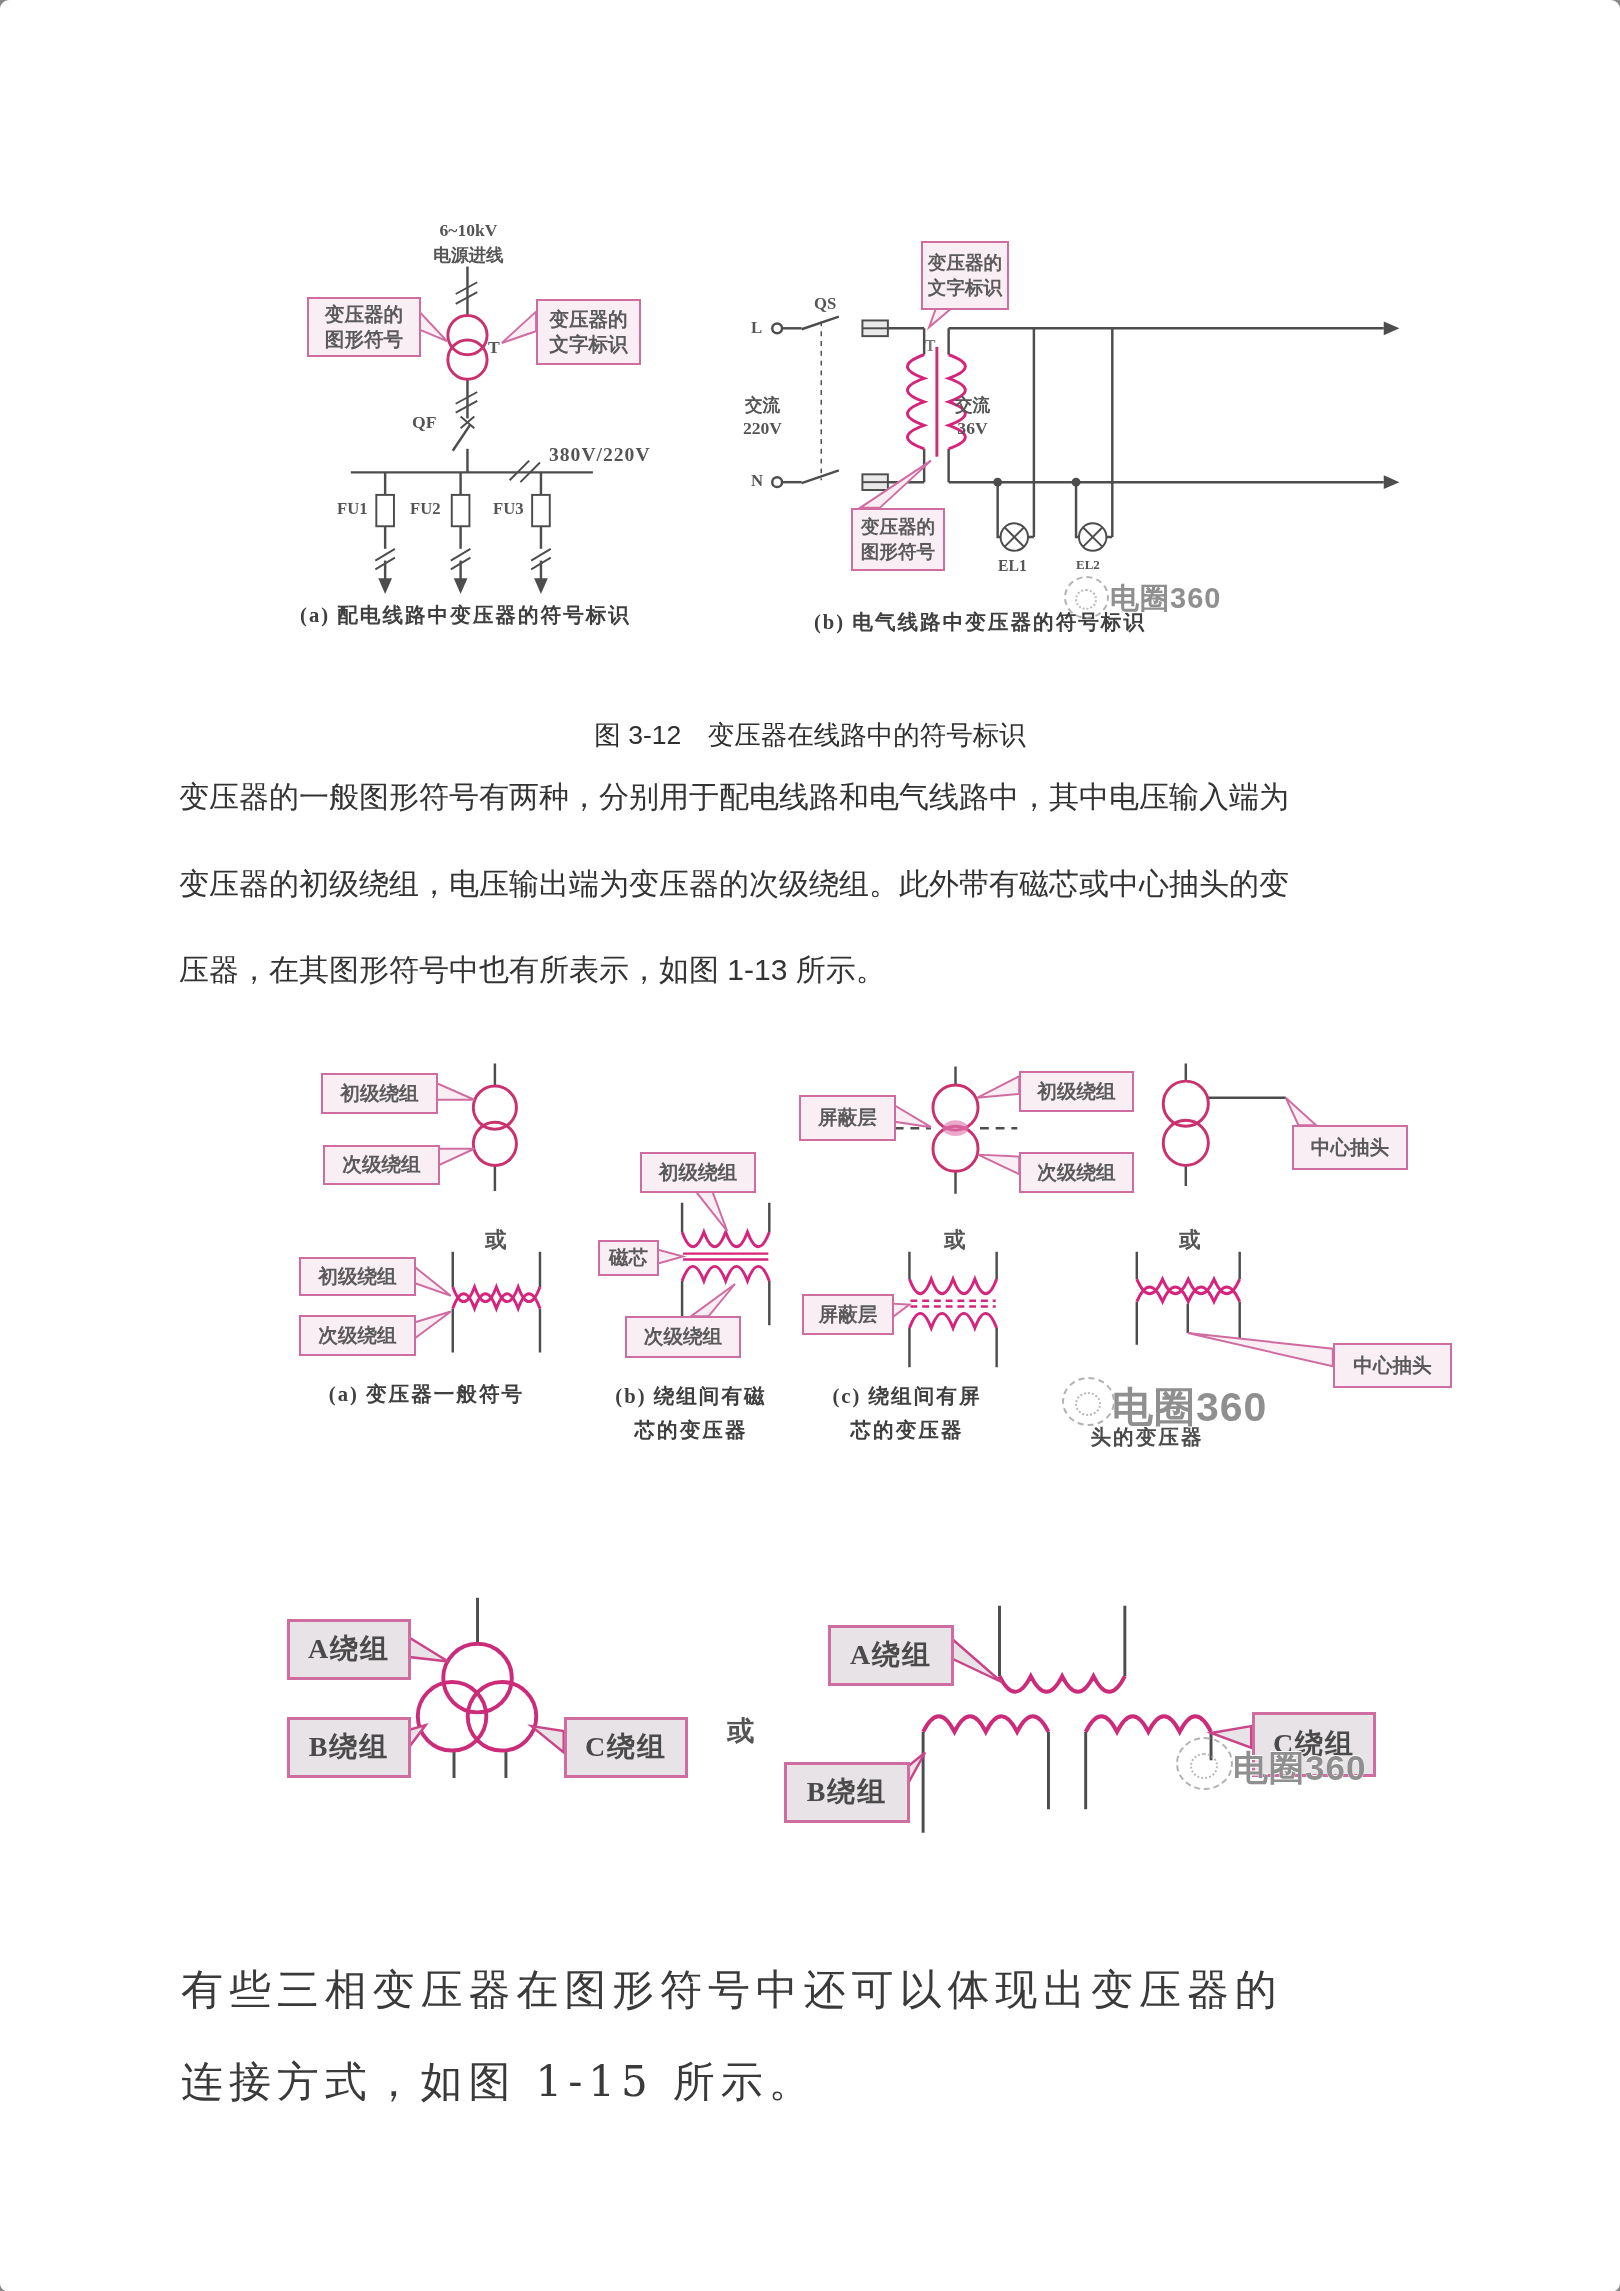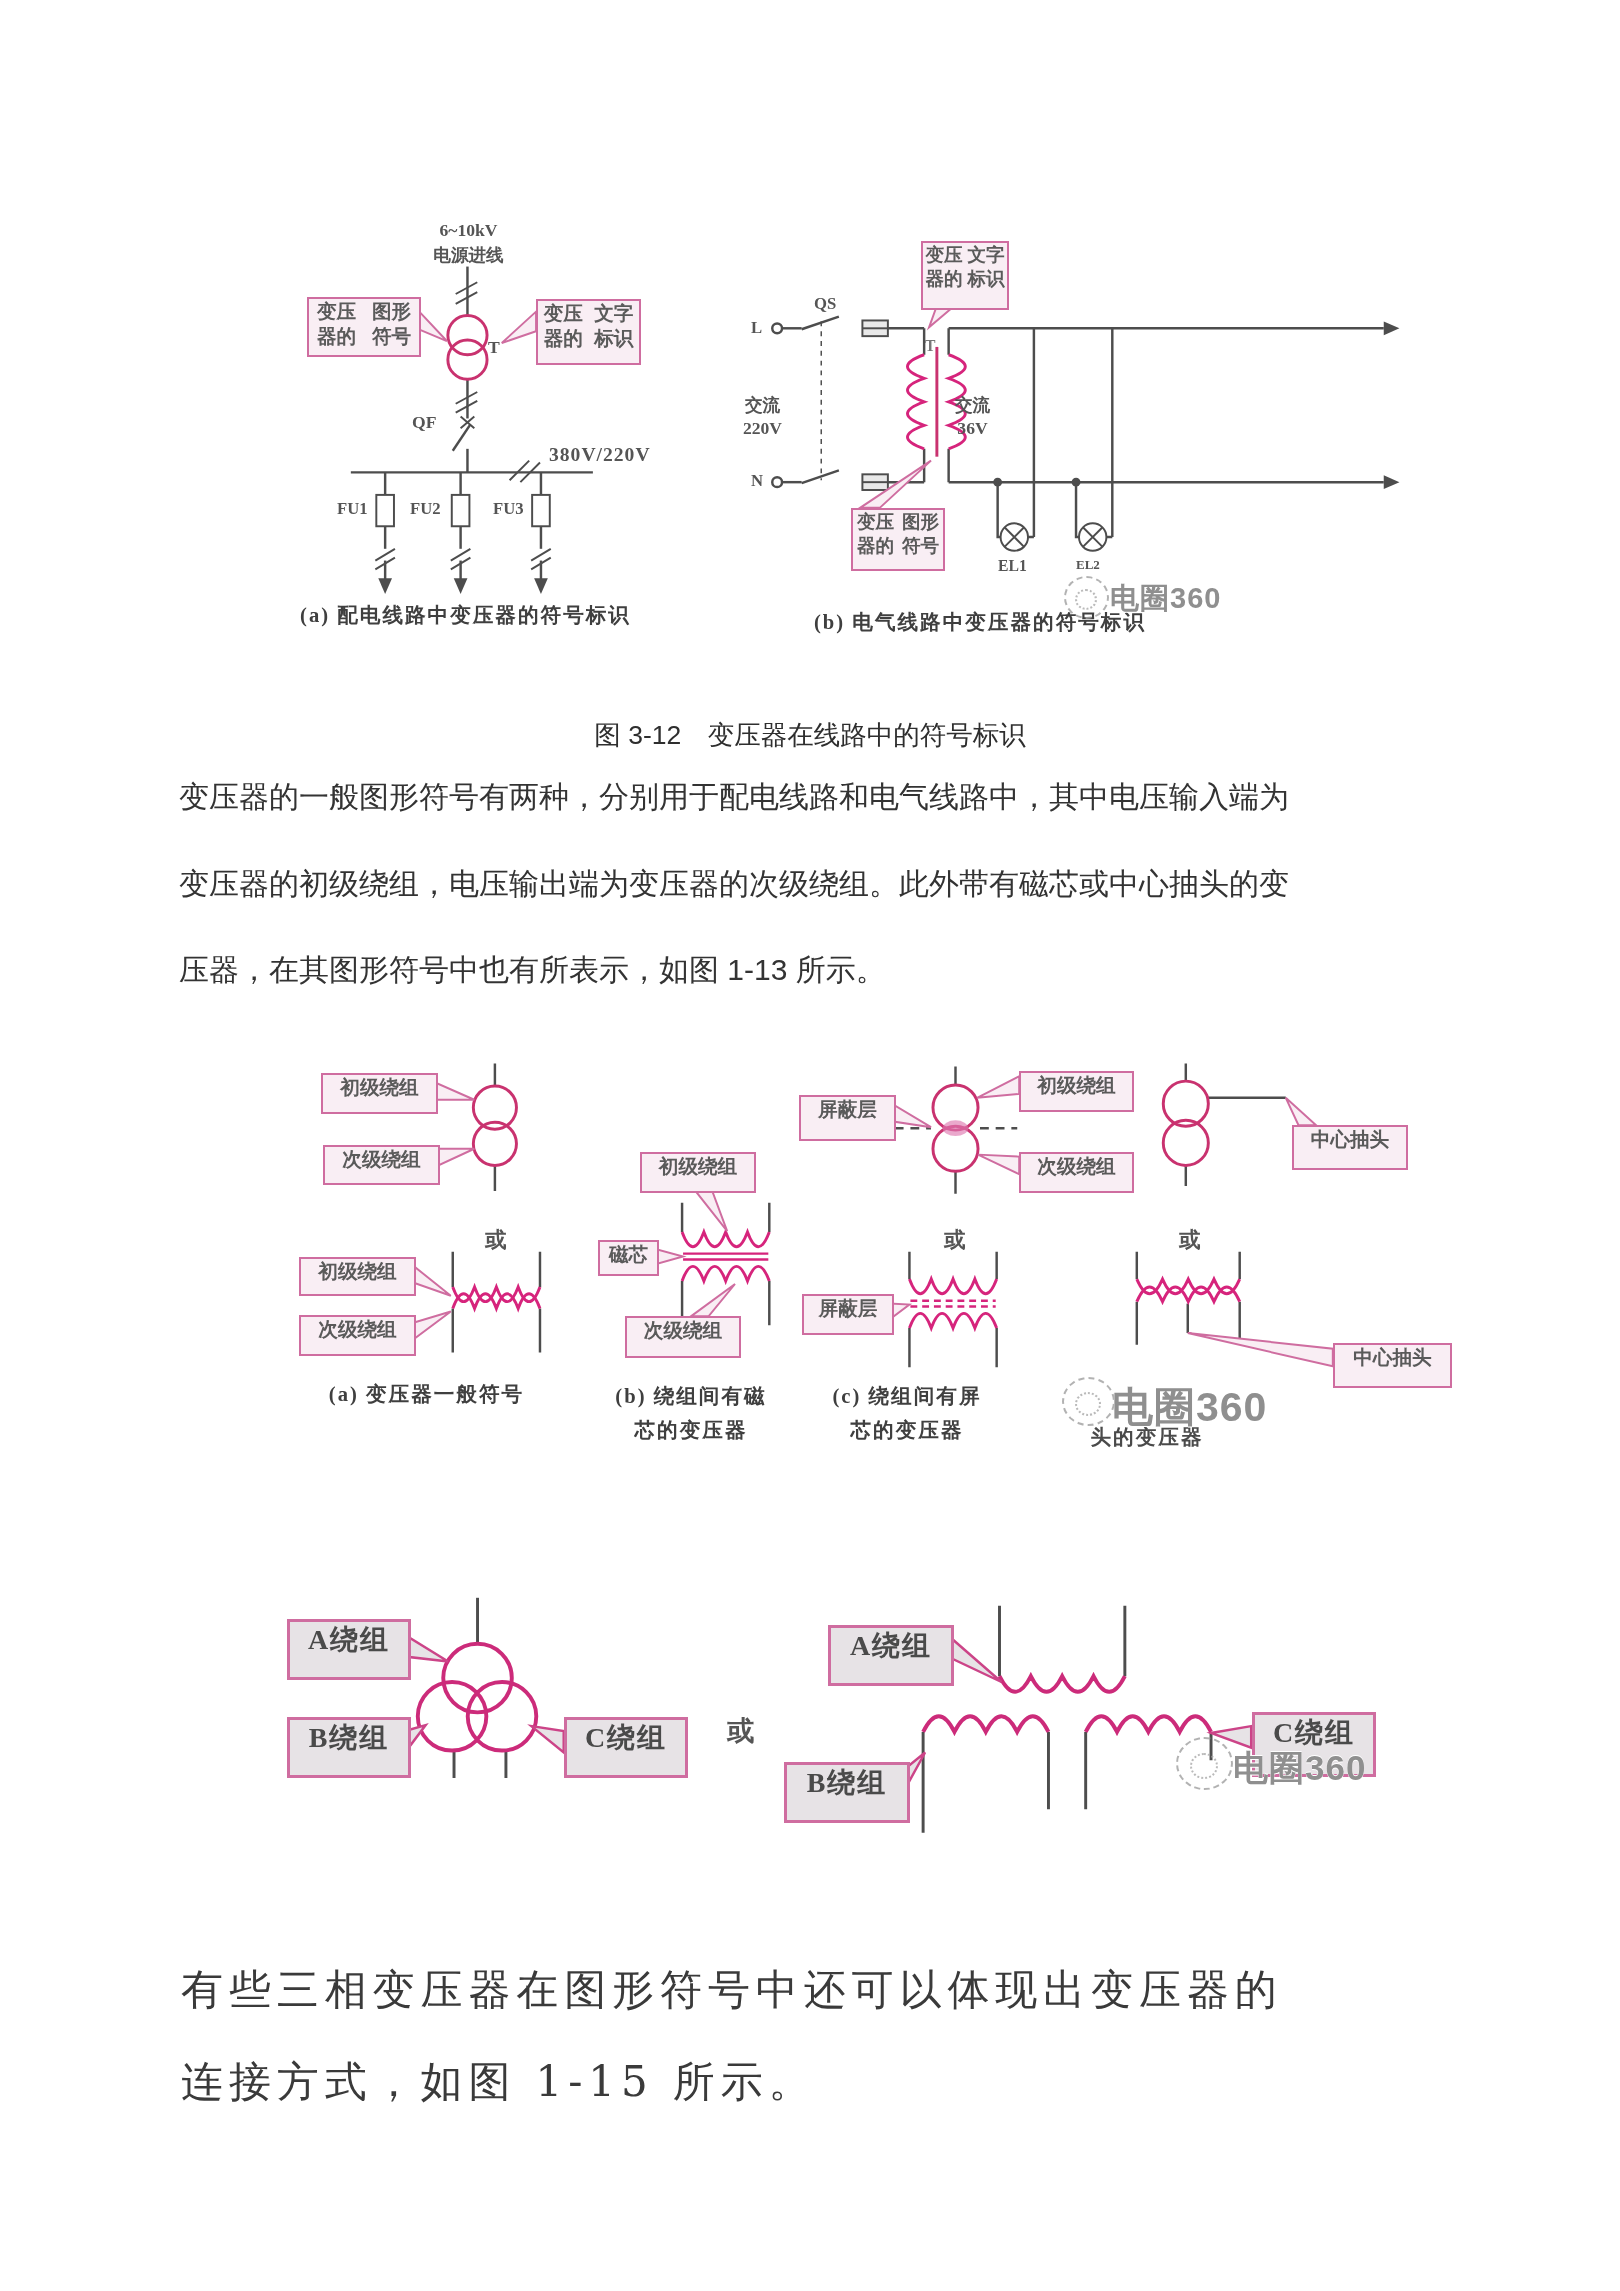--- a/index.html
+++ b/index.html
@@ -1,22 +1,22 @@
 <!DOCTYPE html>
 <html><head>
 <meta charset="utf-8">
 <style>
   html,body{margin:0;padding:0;background:#888;}
   #page{position:relative;width:1620px;height:2292px;background:#ffffff;overflow:hidden;
-        font-family:"Liberation Sans",sans-serif;}
+        font-family:"Liberation Sans",sans-serif;border-radius:9px;}
   svg{position:absolute;overflow:visible;}
   
   .lbox{position:absolute;border:2.9px solid #cf6da0;background:#f9eef4;color:#5a5a5a;
         font-family:"Liberation Serif",serif;font-weight:bold;text-align:center;
-        display:flex;flex-direction:row;justify-content:center;line-height:1.3;
+        display:flex;flex-direction:column;justify-content:center;line-height:1.3;
         font-size:19.6px;z-index:3;}
   .lbox .ln{display:block;}
   .lbox14{font-size:28px;background:#e7e3e6;border-width:3.9px;color:#4a4a4a;letter-spacing:2px;}
   
   .lbl{position:absolute;color:#555;font-family:"Liberation Serif",serif;font-weight:bold;
        white-space:nowrap;z-index:2;}
   .ctr{text-align:center;}
   
   .cap-sub{position:absolute;color:#3f3f3f;font-family:"Liberation Serif",serif;font-weight:bold;
            font-size:20.6px;text-align:center;white-space:nowrap;z-index:2;letter-spacing:2px;}

